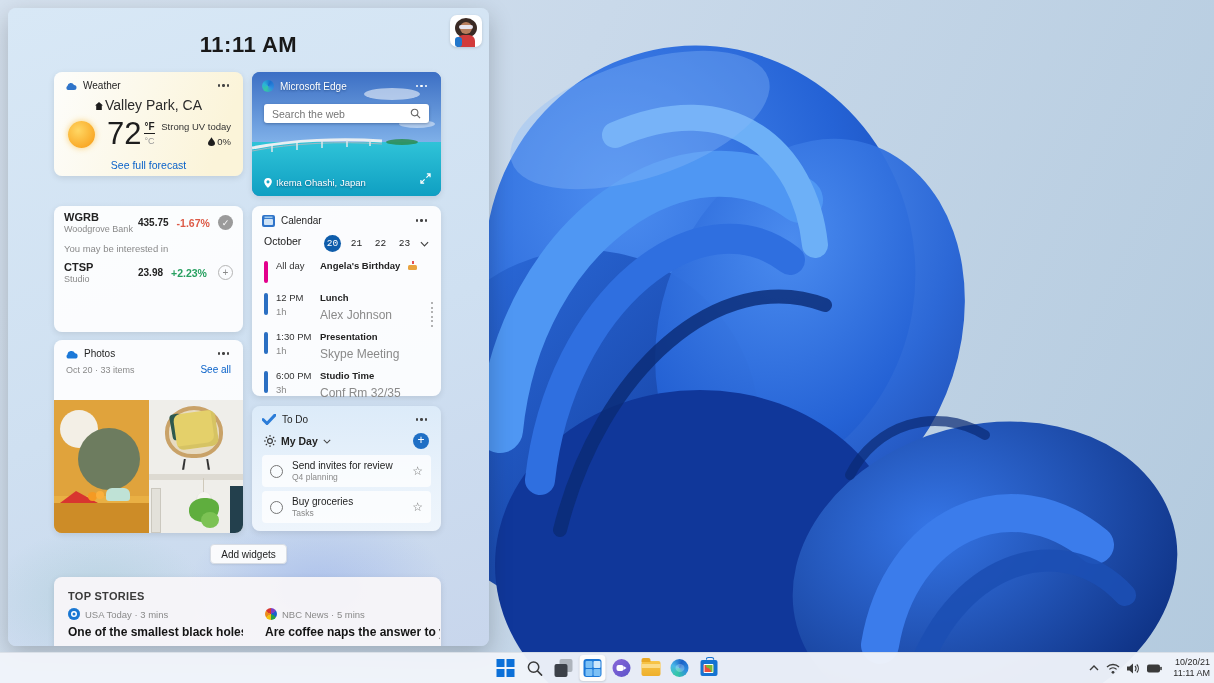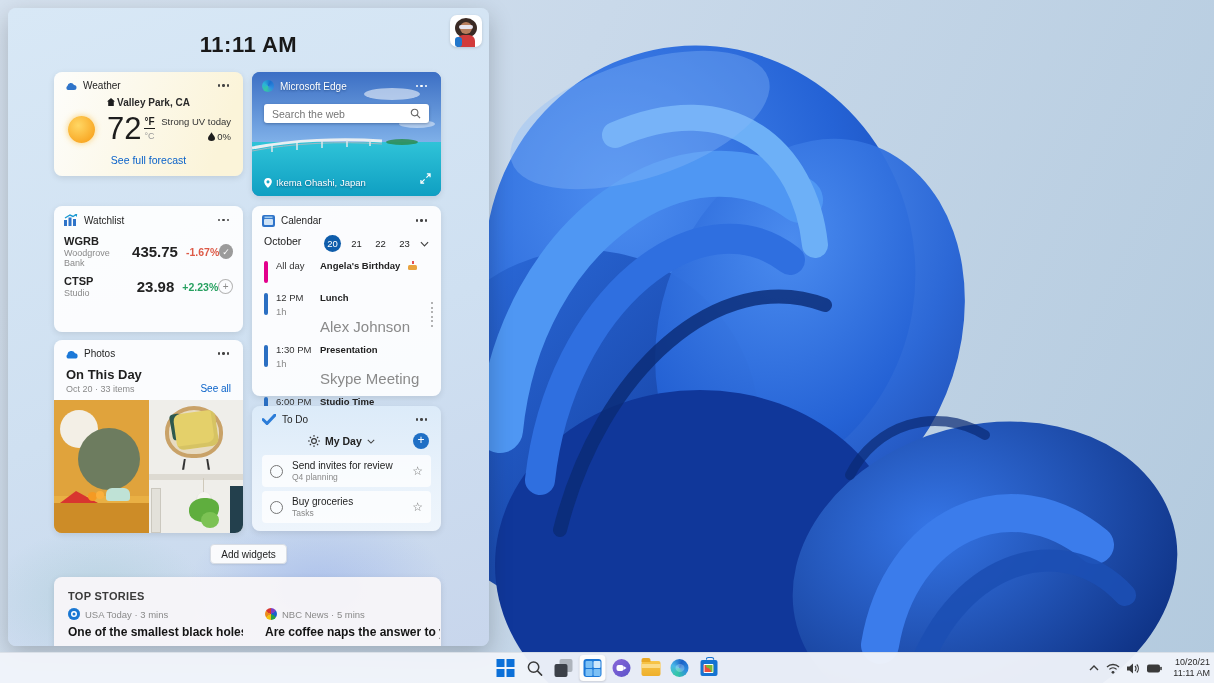--- a/index.html
+++ b/index.html
@@ -31,21 +31,21 @@
   .card { position:absolute; width:189px; background:rgba(255,255,255,.9); border-radius:8px;
     box-shadow:0 2px 6px rgba(0,0,0,.10); }
   .card-head { display:flex; align-items:center; gap:6px; padding:8px 10px 4px 10px; }
   .card-title { font-size:10px; color:#242424; }
   .more { margin-left:auto; display:flex; gap:2px; padding:4px; border-radius:4px; cursor:pointer; }
   .more i { width:2.5px; height:2.5px; border-radius:50%; background:#444; }
 
   
   #weather { left:46px; top:64px; height:104px;
     background:linear-gradient(110deg,#fdfdfb 0%,#fbf4d9 85%); }
-  .w-loc { text-align:center; font-size:10px; font-weight:bold; color:#2a2a2a; margin-top:2px; }
+  .w-loc { text-align:center; font-size:14px; font-weight:normal; color:#2a2a2a; margin-top:2px; }
   .w-main { display:flex; align-items:center; padding:6px 12px 0 14px; }
   .sun { width:27px; height:27px; border-radius:50%;
     background:radial-gradient(circle at 38% 35%,#ffd764,#f9a825 75%); box-shadow:0 0 6px rgba(250,190,60,.7); }
   .w-temp { display:flex; align-items:flex-start; margin-left:12px; }
   .w-temp .num { font-size:31px; color:#1d1d1d; line-height:30px; }
   .w-units { margin-left:3px; margin-top:2px; }
   .w-units .f { font-size:10px; font-weight:bold; color:#1d1d1d; border-bottom:1.5px solid #1d1d1d; padding-bottom:1px; }
   .w-units .c { font-size:9px; color:#999; margin-top:2px; }
   .w-right { margin-left:auto; text-align:right; }
   .w-cond { font-size:9.5px; color:#333; }
@@ -67,46 +67,46 @@
   .edge-caption { position:absolute; left:12px; bottom:8px; display:flex; align-items:center; gap:4px;
     color:#fff; font-size:9.5px; text-shadow:0 1px 2px rgba(0,40,90,.6); }
   .edge-expand { position:absolute; right:10px; bottom:8px; cursor:pointer; }
 
   
   #watchlist { left:46px; top:198px; height:126px; }
   .wl-row { display:flex; align-items:center; padding:5px 10px 2px 10px; }
   .wl-names { width:72px; }
   .wl-tick { font-size:11px; font-weight:bold; color:#222; }
   .wl-co { font-size:9px; color:#8a8a8a; margin-top:1px; }
-  .wl-price { font-size:15px; font-weight:bold; color:#222; margin-left:2px; }
+  .wl-price { font-size:10px; font-weight:bold; color:#222; margin-left:2px; }
   .wl-chg { font-size:10.5px; font-weight:bold; margin-left:8px; }
   .neg { color:#dd5a47; } .pos { color:#27a060; }
   .wl-act { margin-left:auto; width:15px; height:15px; border-radius:50%; display:flex; align-items:center;
     justify-content:center; cursor:pointer; }
   .wl-act.check { background:#9b9b9b; color:#fff; font-size:9px; }
   .wl-act.plus { border:1px solid #b5b5b5; color:#8a8a8a; font-size:10px; }
   .wl-sugg { font-size:9.5px; color:#8a8a8a; padding:7px 10px 2px 10px; }
 
   
   #calendar { left:244px; top:198px; height:190px; }
   .cal-dates { display:flex; align-items:flex-start; padding:4px 12px 2px 12px; }
   .cal-month { font-size:10.5px; color:#222; }
-  .chips { display:flex; gap:7px; margin-left:auto; align-items:center; }
+  .chips { display:flex; gap:7px; margin-left:auto; align-items:center;font-family:Liberation Mono, monospace; }
   .chip { width:17px; height:17px; border-radius:50%; font-size:9.5px; color:#222;
     display:flex; align-items:center; justify-content:center; cursor:pointer; }
   .chip.sel { background:#0f5dab; color:#fff; }
   .cal-events { padding:6px 6px 0 12px; }
   .ev { display:flex; align-items:flex-start; margin-bottom:9px; }
   .ev-bar { width:4px; height:22px; border-radius:2px; margin-top:1px; }
   .bar-pink { background:#e3008c; } .bar-blue { background:#2b6fc2; }
   .ev-time { width:44px; margin-left:8px; }
   .ev-time .t { font-size:9.5px; color:#333; }
   .ev-time .d { font-size:9.5px; color:#8a8a8a; margin-top:3px; }
   .ev-body .ti { font-size:9.5px; font-weight:bold; color:#222; display:flex; align-items:center; gap:8px; }
-  .ev-body .su { font-size:15px; color:#8a8a8a; margin-top:15px; }
+  .ev-body .su { font-size:12px; color:#8a8a8a; margin-top:5px; }
   .cake { width:9px; height:9px; display:inline-block; position:relative; }
   .cake:before { content:""; position:absolute; left:0; bottom:0; width:9px; height:5px; border-radius:1.5px; background:#e8a33f; }
   .cake:after { content:""; position:absolute; left:3.5px; top:0; width:2px; height:3px; background:#e35050; }
   .cal-scroll { position:absolute; right:8px; top:96px; display:flex; flex-direction:column; gap:2.5px; }
   .cal-scroll i { width:2px; height:2px; border-radius:50%; background:#9a9a9a; }
 
   
   #photos { left:46px; top:332px; height:193px; overflow:hidden; }
   .ph-title { font-size:13px; font-weight:bold; color:#1f1f1f; padding:4px 12px 0 12px; }
   .ph-subrow { display:flex; align-items:center; padding:1px 12px 4px 12px; }
@@ -132,21 +132,21 @@
   .ph2 .ledge { position:absolute; left:0; top:74px; width:100%; height:6px; background:#dddad2; }
   .ph2 .pot { position:absolute; left:48px; top:92px; width:14px; height:14px; border-radius:50%; background:#f6f4f0; box-shadow:0 1px 2px rgba(0,0,0,.15); }
   .ph2 .plant { position:absolute; left:40px; top:98px; width:30px; height:24px; border-radius:50% 40% 55% 45%; background:#5fae3e; }
   .ph2 .plant2 { position:absolute; left:52px; top:112px; width:18px; height:16px; border-radius:50%; background:#7cc254; }
   .ph2 .string { position:absolute; left:54px; top:78px; width:1.5px; height:16px; background:#cfc9ba; }
   .ph2 .frame { position:absolute; right:0; top:86px; width:13px; height:47px; background:#23404d; }
   .ph2 .frame2 { position:absolute; left:2px; top:88px; width:10px; height:45px; background:#e3e1da; border:1px solid #cbc8bf; }
 
   
   #todo { left:244px; top:398px; height:125px; background:linear-gradient(180deg,#dcebf9 0%,#e9f2fb 60%,#eef5fc 100%); }
-  .td-row { display:flex; align-items:center; padding:4px 12px 2px 12px;margin-left:44px; }
+  .td-row { display:flex; align-items:center; padding:4px 12px 2px 12px; }
   .td-myday { font-size:10.5px; font-weight:bold; color:#222; margin-left:5px; }
   .td-add { margin-left:auto; width:16px; height:16px; border-radius:50%; background:#1f6fc5; color:#fff;
     font-size:12px; line-height:15px; text-align:center; cursor:pointer; }
   .task { display:flex; align-items:center; background:rgba(255,255,255,.75); border-radius:4px;
     margin:4px 10px 0 10px; padding:5px 8px; cursor:pointer; }
   .task-check { width:13px; height:13px; border-radius:50%; border:1.5px solid #767676; }
   .task-text { margin-left:9px; }
   .task-title { font-size:10px; color:#222; }
   .task-sub { font-size:8.5px; color:#8a8a8a; margin-top:1px; }
   .task-star { margin-left:auto; color:#767676; font-size:12px; cursor:pointer; }
@@ -337,44 +337,30 @@
         <span>Ikema Ohashi, Japan</span>
       </div>
       <span class="edge-expand">
         <svg width="11" height="11" viewBox="0 0 12 12">
             <path d="M7.5 1 H11 V4.5 M11 1 L7 5 M4.5 11 H1 V7.5 M1 11 L5 7" stroke="#fff" stroke-width="1.3" fill="none"></path>
           </svg>
       </span>
     </div>
 
     <div class="card" id="watchlist">
-      <div class="card-head">
-        <svg width="14" height="12" viewBox="0 0 14 12">
-            <rect x="0" y="6" width="3" height="6" fill="#2f74c9"></rect>
-            <rect x="4.5" y="3.5" width="3" height="8.5" fill="#2f74c9"></rect>
-            <rect x="9" y="5" width="3" height="7" fill="#2f74c9"></rect>
-            <path d="M1 4 L6 1 L9 2.5 L13 0" stroke="#1b9ad2" stroke-width="1.4" fill="none"></path>
-            <path d="M13 0 L13 3 L10.5 0.8 Z" fill="#1b9ad2"></path>
-          </svg>
-        <span class="card-title">Watchlist</span>
-        <span class="more">
-            <i></i>
-            <i></i>
-            <i></i>
-          </span>
-      </div>
       <div class="wl-row">
         <div class="wl-names">
           <div class="wl-tick">WGRB</div>
           <div class="wl-co">Woodgrove Bank</div>
         </div>
         <span class="wl-price">435.75</span>
         <span class="wl-chg neg">-1.67%</span>
         <span class="wl-act check">✓</span>
       </div>
+      <div class="wl-sugg">You may be interested in</div>
       <div class="wl-row">
         <div class="wl-names">
           <div class="wl-tick">CTSP</div>
           <div class="wl-co">Studio</div>
         </div>
         <span class="wl-price">23.98</span>
         <span class="wl-chg pos">+2.23%</span>
         <span class="wl-act plus">+</span>
       </div>
     </div>
@@ -467,21 +453,20 @@
         <svg width="14" height="10" viewBox="0 0 14 10">
             <path d="M4 9.5 h7 a2.6 2.6 0 0 0 0-5.2 a4 4 0 0 0-7.6 1.2 A2.3 2.3 0 0 0 4 9.5Z" fill="#1b78d8"></path>
           </svg>
         <span class="card-title">Photos</span>
         <span class="more">
             <i></i>
             <i></i>
             <i></i>
           </span>
       </div>
-      <div class="ph-title">On This Day</div>
       <div class="ph-subrow">
         <span class="ph-sub">Oct 20 · 33 items</span>
         <span class="ph-seeall">See all</span>
       </div>
       <div class="ph-imgs">
         <div class="ph-img ph1">
           <span class="circle-w"></span>
             <span class="circle-g"></span>
           <span class="shelf"></span>
             <span class="shelf-top"></span>

